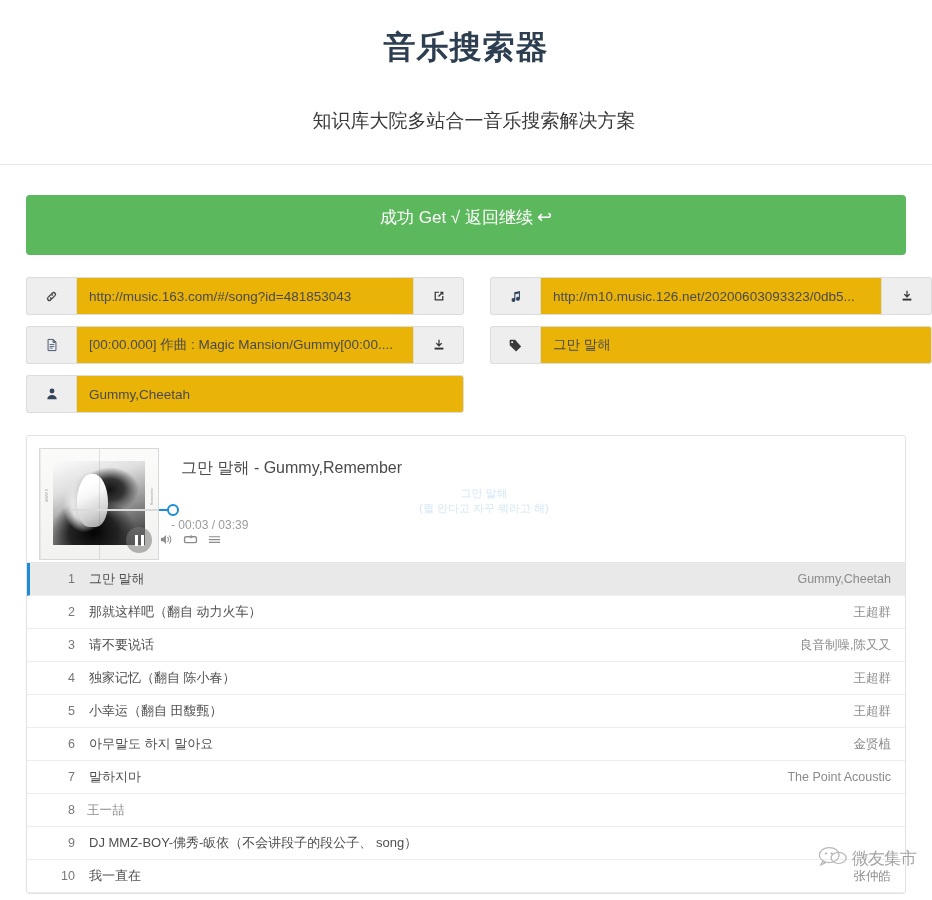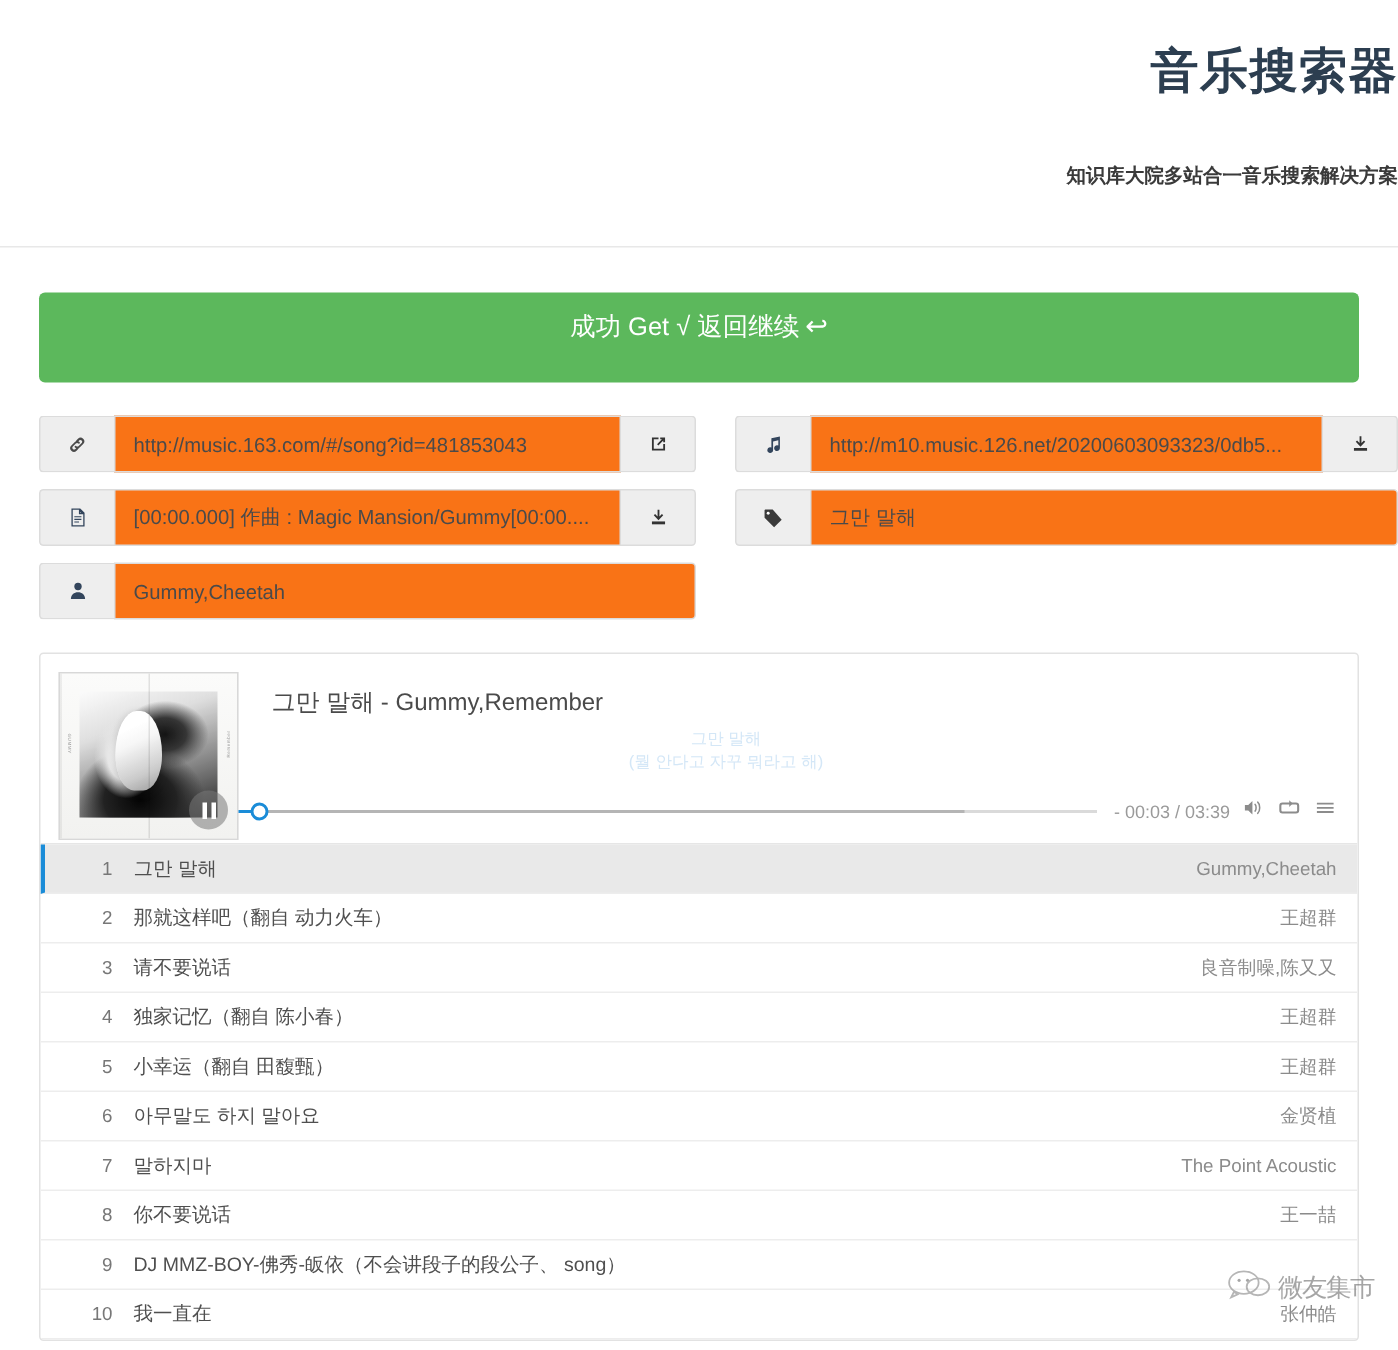--- a/index.html
+++ b/index.html
@@ -7,36 +7,36 @@
     margin: 0; padding: 0;
     width: 932px; height: 900px;
     background: #ffffff;
     font-family: "Liberation Sans", "DejaVu Sans", sans-serif;
     overflow: hidden;
   }
 
   
   .header {
     padding: 26px 0 30px 0;
-    text-align: right;
+    text-align: center;
     border-bottom: 1px solid #e8e8e8;
     height: 165px;
   }
   .app-title {
     margin: 0;
     font-size: 32px;
     font-weight: bold;
     color: #2c3e50;
     letter-spacing: 1px;
   }
   .app-subtitle {
     margin: 38px 0 0 16px;
-    font-size: 13px;
+    font-size: 19px;
     color: #3a3a3a;
-    font-weight: bold;
+    font-weight: normal;
   }
 
   
   .banner-wrap { padding: 30px 26px 0 26px; }
   .success-banner {
     background: #5cb85c;
     color: #ffffff;
     border-radius: 4px;
     height: 60px;
     line-height: 44px;
@@ -68,21 +68,21 @@
     border-right: none;
     border-radius: 3px 0 0 3px;
     display: flex;
     align-items: center;
     justify-content: center;
     color: #444;
   }
   .ig-addon svg { display: block; }
   .ig-field {
     flex: 1 1 auto;
-    background: #f97316;
+    background: #eab308;
     border: 1px solid #dcdcdc;
     display: flex;
     align-items: center;
     padding: 0 12px;
     font-size: 13.5px;
     color: #4a4a4a;
     white-space: nowrap;
     overflow: hidden;
     text-overflow: ellipsis;
     min-width: 0;
@@ -194,22 +194,23 @@
     color: #d4e7f7;
     font-size: 11px;
     line-height: 15px;
     pointer-events: none;
   }
 
   .progress-row {
     position: absolute;
     left: 0; right: 0; bottom: 4px;
     display: flex;
-    align-items: center;
+    align-items: flex-start;
     gap: 0;
+    flex-direction: column;
   }
   .track-wrap {
     flex: 1 1 auto;
     position: relative;
     height: 16px;
     display: flex;
     align-items: center;
     min-width: 0;
     cursor: pointer;
   }
@@ -472,21 +473,20 @@
       <div class="pl-name">아무말도 하지 말아요</div>
       <div class="pl-artist">金贤植</div>
     </div>
     <div class="pl-row">
       <div class="pl-idx">7</div>
       <div class="pl-name">말하지마</div>
       <div class="pl-artist">The Point Acoustic</div>
     </div>
     <div class="pl-row">
       <div class="pl-idx">8</div>
-      <div class="pl-name">你不要说话</div>
       <div class="pl-artist">王一喆</div>
     </div>
     <div class="pl-row">
       <div class="pl-idx">9</div>
       <div class="pl-name">DJ MMZ-BOY-佛秀-皈依（不会讲段子的段公子、 song）</div>
       <div class="pl-artist"></div>
     </div>
     <div class="pl-row">
       <div class="pl-idx">10</div>
       <div class="pl-name">我一直在</div>

